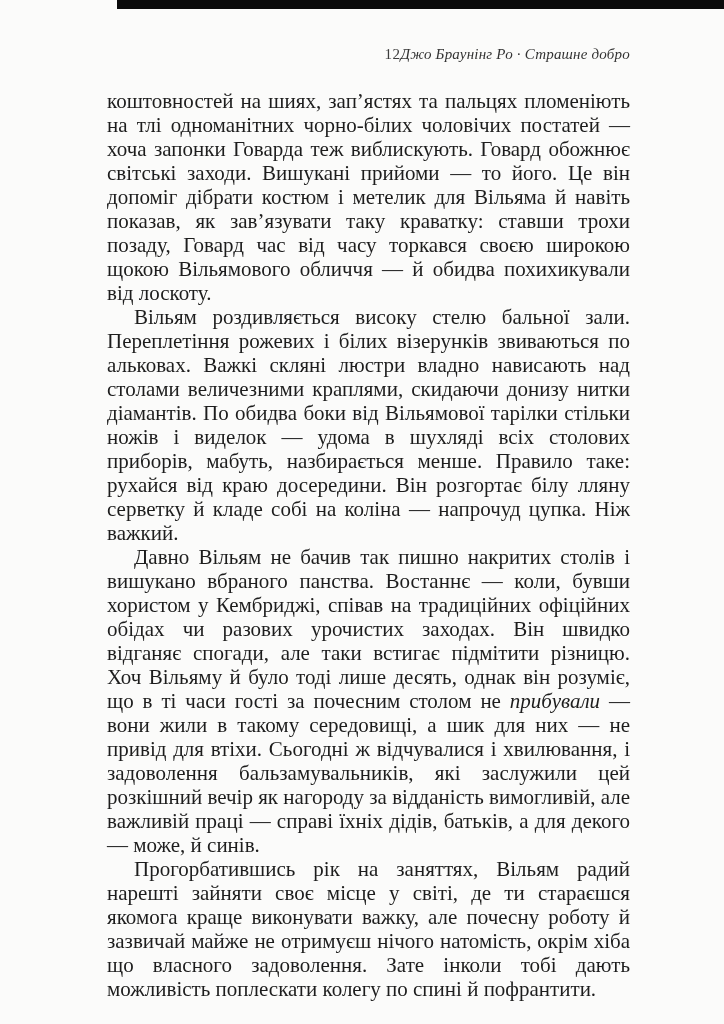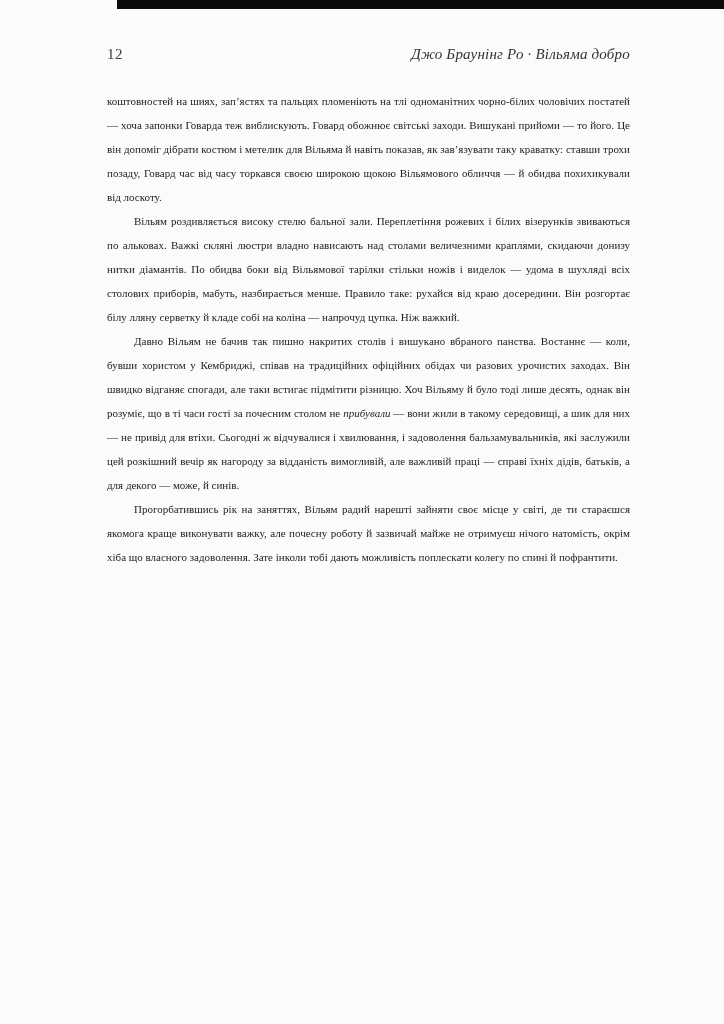--- a/index.html
+++ b/index.html
@@ -16,57 +16,57 @@
     .scan-bar {
       position: absolute;
       top: 0;
       left: 117px;
       right: 0;
       height: 9px;
       background: #0b0b0b;
     }
     .running-head {
       display: flex;
-      justify-content: space-between;
+      justify-content: flex-end;
       align-items: baseline;
       margin: 46px 94px 0 107px;
       font-size: 15px;
       color: #3c3c3c;
     }
     .page-num {
       font-style: normal;
       letter-spacing: 0.5px;
     }
     .head-title {
       font-style: italic;
       letter-spacing: 0.2px;
       color: #333;
     }
     .text-block {
       margin: 26px 94px 0 107px;
-      font-size: 11px;
+      font-size: 21px;
       line-height: 24px;
       text-align: justify;
       text-justify: inter-word;
       hyphens: auto;
     }
     .para { margin: 0; padding: 0; }
     .para.indent { text-indent: 27px; }
     em { }
   </style>
 </head>
 <body>
 
 <div class="page">
 
   <div class="scan-bar"></div>
 
   <header class="running-head">
     <span class="page-num">12</span>
-    <span class="head-title">Джо Браунінг Ро · Вільяма добро</span>
+    <span class="head-title">Джо Браунінг Ро · Страшне добро</span>
   </header>
 
   <main class="text-block">
 
     <p class="para">коштовностей на шиях, зап’ястях та пальцях пломеніють на тлі одноманітних чорно-білих чоловічих постатей — хоча запонки Говарда теж виблискують. Говард обожнює світські заходи. Вишукані прийоми — то його. Це він допоміг дібрати костюм і метелик для Вільяма й навіть показав, як зав’язувати таку краватку: ставши трохи позаду, Говард час від часу торкався своєю широкою щокою Вільямового обличчя — й обидва похихикували від лоскоту.</p>
 
     <p class="para indent">Вільям роздивляється високу стелю бальної зали. Переплетіння рожевих і білих візерунків звиваються по альковах. Важкі скляні люстри владно нависають над столами величезними краплями, скидаючи донизу нитки діамантів. По обидва боки від Вільямової тарілки стільки ножів і виделок — удома в шухляді всіх столових приборів, мабуть, назбирається менше. Правило таке: рухайся від краю досередини. Він розгортає білу лляну серветку й кладе собі на коліна — напрочуд цупка. Ніж важкий.</p>
 
     <p class="para indent"><span>Давно Вільям не бачив так пишно накритих столів і вишукано вбраного панства. Востаннє — коли, бувши хористом у Кембриджі, співав на традиційних офіційних обідах чи разових урочистих заходах. Він швидко відганяє спогади, але таки встигає підмітити різницю. Хоч Вільяму й було тоді лише десять, однак він розуміє, що в ті часи гості за почесним столом не </span><em>прибували</em><span> — вони жили в такому середовищі, а шик для них — не привід для втіхи. Сьогодні ж відчувалися і хвилювання, і задоволення бальзамувальників, які заслужили цей розкішний вечір як нагороду за відданість вимогливій, але важливій праці — справі їхніх дідів, батьків, а для декого — може, й синів.</span></p>
 

